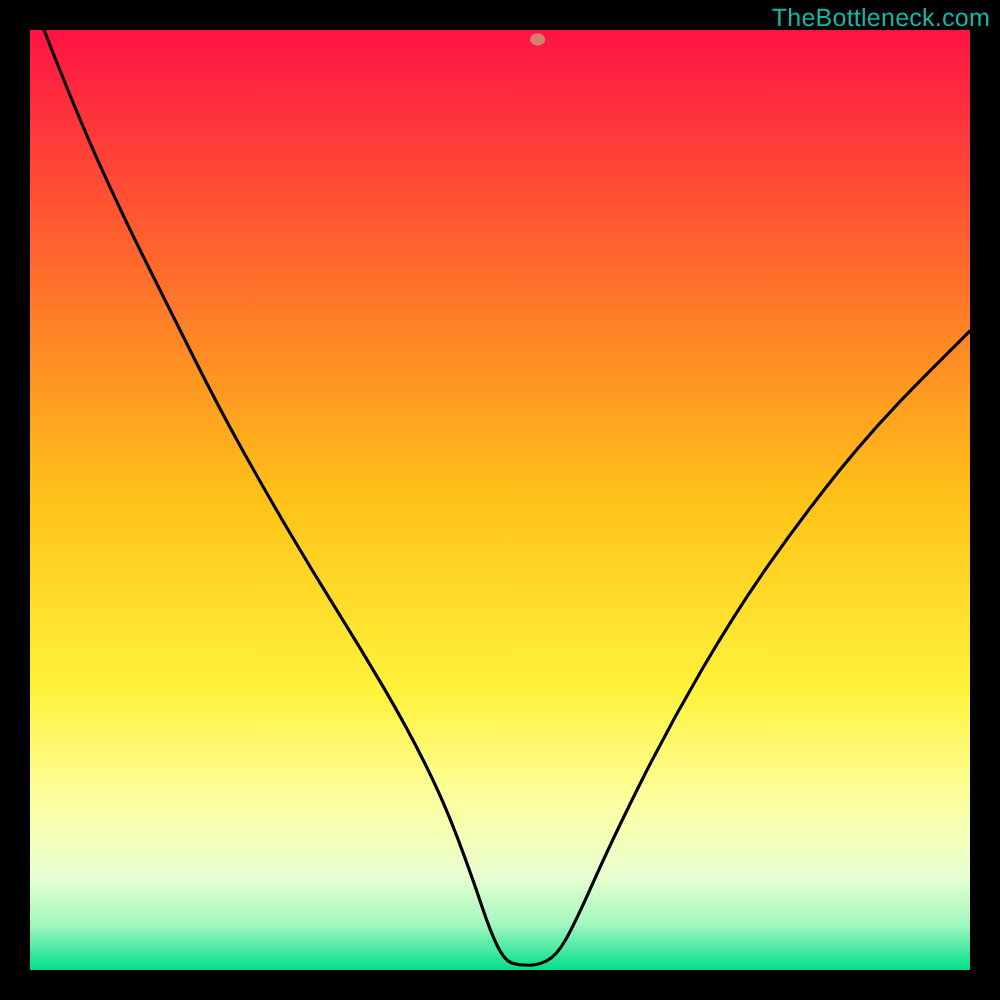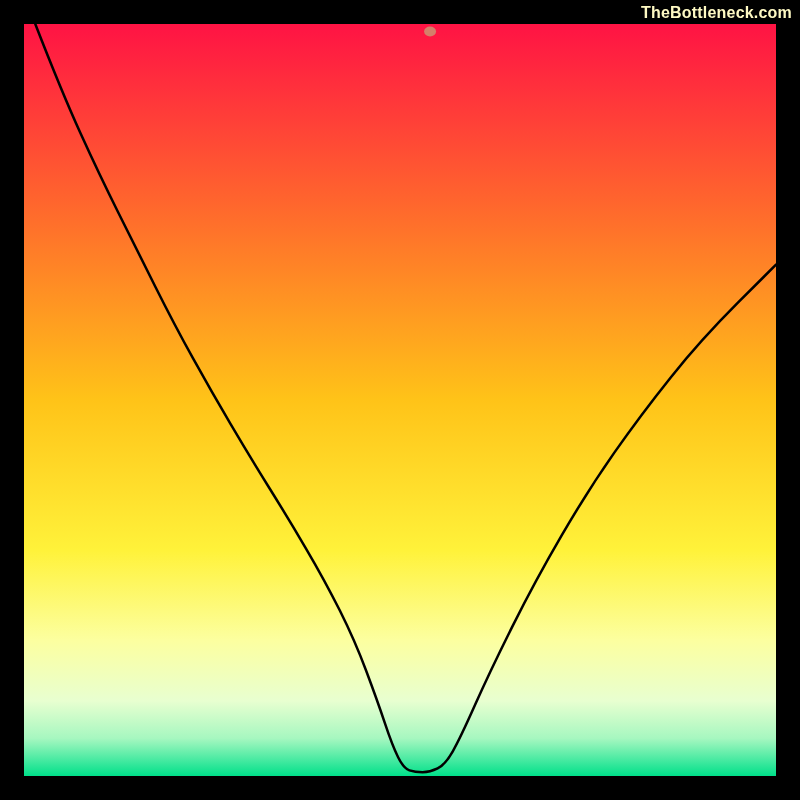--- a/index.html
+++ b/index.html
@@ -13,23 +13,23 @@
   .chart-container {
     position: relative;
     width: 800px;
     height: 800px;
     background: #000;
   }
   .watermark {
     position: absolute;
     top: 4px;
     right: 8px;
-    color: #fef9c3;
-    font-size: 16px;
-    font-weight: bold;
+    color: #14b8a6;
+    font-size: 20px;
+    font-weight: normal;
     letter-spacing: 0.2px;
     z-index: 10;
   }
   svg {
     display: block;
   }
 </style>
 </head>
 <body>
 

